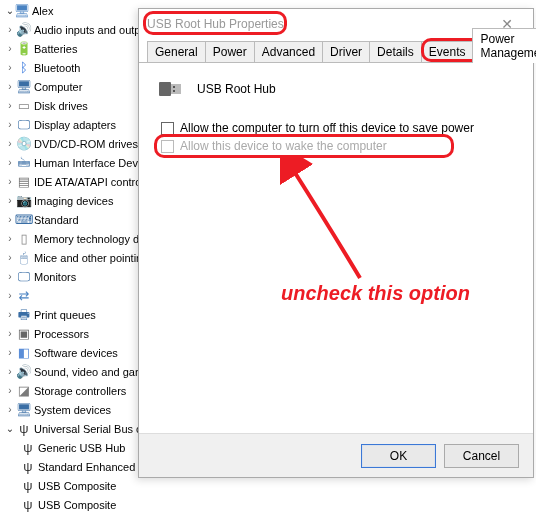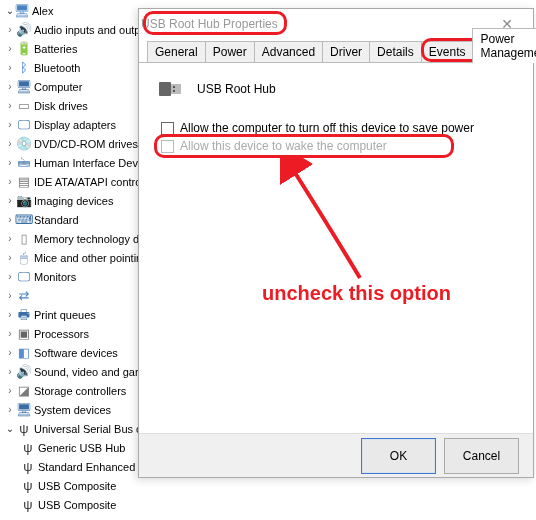--- a/index.html
+++ b/index.html
@@ -64,21 +64,21 @@
     position: absolute;
     left: 138px; top: 8px;
     width: 396px; height: 470px;
     background: #fff;
     border: 1px solid #aaa;
     box-shadow: -2px 2px 8px rgba(0,0,0,0.15);
   }
   .titlebar {
     height: 30px;
     display: flex; align-items: center;
-    padding: 0 6px 0 2px;
+    padding: 0 6px 0 8px;
     color: #999;
     font-size: 12px;
   }
   .titlebar .ttl { flex: none; }
   .titlebar .spacer { flex: 1; }
   .closebtn {
     width: 40px; height: 28px;
     display: flex; align-items: center; justify-content: center;
     color: #888;
     font-size: 14px;
@@ -136,21 +136,21 @@
   .dialog-footer {
     position: absolute;
     left: 0; right: 0; bottom: 0;
     background: #f0f0f0;
     border-top: 1px solid #ddd;
     height: 44px;
     display: flex; align-items: center; justify-content: flex-end;
     gap: 8px; padding-right: 14px;
   }
   .btn {
-    min-width: 75px; height: 36px;
+    min-width: 75px; height: 24px;
     background: #e9e9e9;
     border: 1px solid #aaa;
     font-size: 12px;
     display:flex;align-items:center;justify-content:center;
   }
   .btn.default { border-color: #3b78d6; box-shadow: inset 0 0 0 1px #7fb3ff22; }
 
   
   .redbox {
     position: absolute;
@@ -365,13 +365,13 @@
 
 <svg class="arrow" style="left:280px;top:158px;" width="90" height="130">
   <defs>
     <marker id="ah" markerWidth="10" markerHeight="10" refX="2" refY="5" orient="auto">
       <path d="M0,0 L10,5 L0,10 z" fill="#ed1c24"></path>
     </marker>
   </defs>
   <path d="M80,120 Q50,70 12,10" stroke="#ed1c24" stroke-width="4" fill="none" marker-end="url(#ah)"></path>
 </svg>
 
-<div class="annot" style="left:262px;top:282px;">uncheck this option</div>
+<div class="annot" style="left:281px;top:282px;font-style:italic;">uncheck this option</div>
 
 </body></html>

